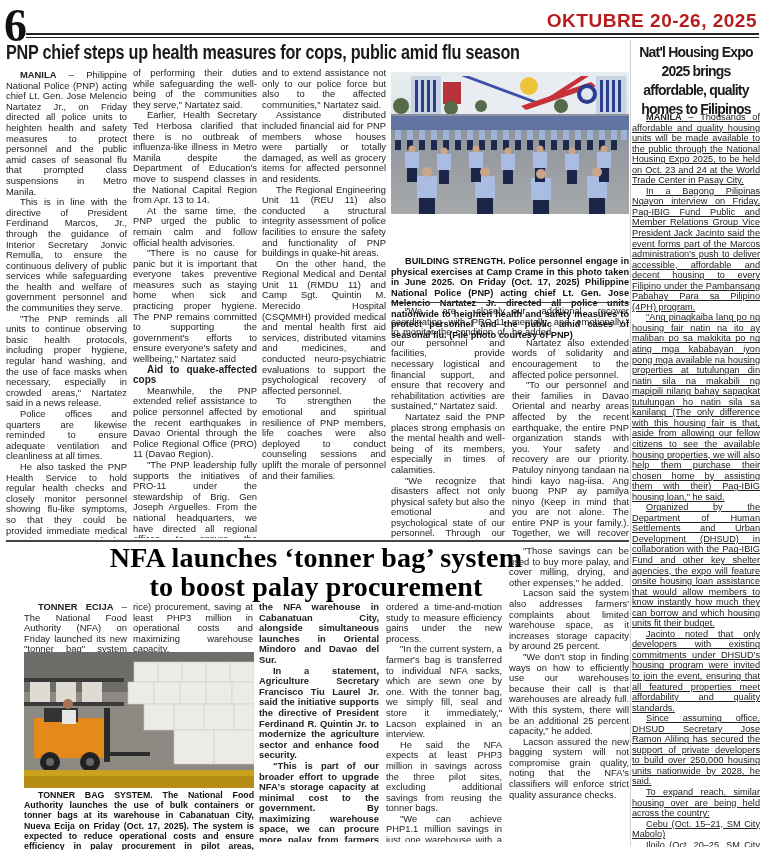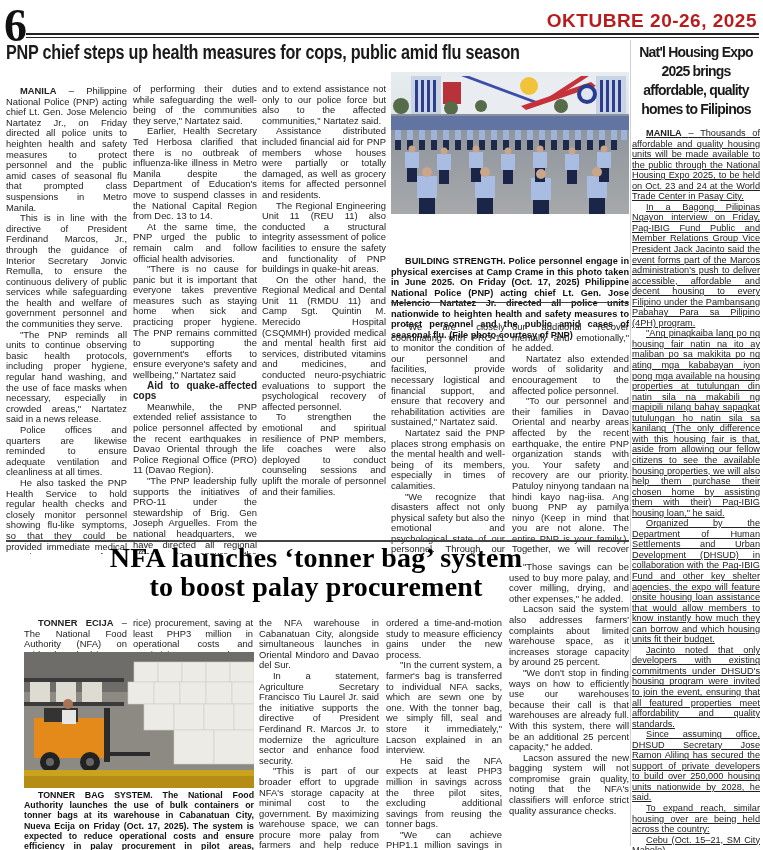--- a/index.html
+++ b/index.html
@@ -7,21 +7,21 @@
   body { position: relative; font-family: "Liberation Sans", sans-serif; color: #1a1a1a; }
 
   .page-num { position: absolute; left: 4px; top: 6px; font-family: "Liberation Serif", serif; font-weight: bold; font-size: 46px; line-height: 40px; color: #111; }
   .date-line { position: absolute; right: 6px; top: 10px; font-family: "Liberation Sans", sans-serif; font-weight: bold; font-size: 19px; letter-spacing: 0.5px; color: #b91c1c; }
   .rule1 { position: absolute; left: 26px; right: 4px; top: 33px; height: 2px; background: #222; }
   .rule2 { position: absolute; left: 26px; right: 4px; top: 37px; height: 1px; background: #222; }
 
   .headline1 { position: absolute; left: 6px; top: 40px; width: 620px; font-family: "Liberation Sans", sans-serif; font-weight: bold; font-size: 19.5px; line-height: 24px; color: #1a1a1a; transform: scaleX(0.83); transform-origin: left top; white-space: nowrap; letter-spacing: -0.3px; }
   .housing-title { position: absolute; left: 632px; top: 43px; width: 128px; text-align: center; font-family: "Liberation Sans", sans-serif; font-weight: bold; font-size: 14px; line-height: 19px; color: #1a1a1a; letter-spacing: -0.8px; }
 
-  .col { position: absolute; font-size: 9.4px; line-height: 10.6px; text-align: justify; hyphens: manual; color: #222; margin-top: 16px; }
+  .col { position: absolute; font-size: 9.4px; line-height: 10.6px; text-align: justify; hyphens: manual; color: #222; }
   .col p { text-indent: 14px; }
   .col p.lead-p span.dateline { font-weight: bold; }
   .col p.subhead { text-indent: 14px; font-weight: bold; font-size: 10px; }
 
   .c1 { left: 6px; top: 70px; width: 121px; height: 468px; overflow: hidden; }
   .c2 { left: 133px; top: 68px; width: 124px; height: 470px; overflow: hidden; }
   .c3 { left: 262px; top: 68px; width: 124px; height: 470px; overflow: hidden; }
 
   .photo1 { position: absolute; left: 391px; top: 72px; width: 238px; height: 142px; overflow: hidden; background: #7c8a94; }
   .caption1 { position: absolute; left: 391px; top: 219px; width: 238px; font-size: 9.2px; line-height: 10.5px; font-weight: bold; text-align: justify; color: #111; margin-top: 37px; }
@@ -32,21 +32,21 @@
   .c5 { left: 512px; top: 306px; width: 117px; height: 232px; overflow: hidden; }
 
   .c6 { left: 632px; top: 112px; width: 128px; height: 735px; overflow: hidden; font-size: 9.2px; line-height: 10.55px; text-decoration: underline; }
 
   .mid-rule { position: absolute; left: 6px; top: 540px; width: 623px; height: 2px; background: #444; }
 
   .headline2 { position: absolute; left: 6px; top: 543px; width: 620px; text-align: center; font-family: Liberation Serif, serif; font-weight: bold; font-size: 28px; line-height: 29px; color: #000000; letter-spacing: 0.2px; }
 
   .c7 { left: 24px; top: 602px; width: 103px; height: 58px; overflow: hidden; }
   .c8 { left: 133px; top: 602px; width: 120px; height: 60px; overflow: hidden; }
-  .c9 { left: 259px; top: 602px; width: 120px; height: 240px; overflow: hidden; }
+  .c9 { left: 259px; top: 602px; width: 120px; height: 240px; overflow: hidden; font-weight: bold; }
   .c10 { left: 386px; top: 602px; width: 116px; height: 240px; overflow: hidden; }
   .c11 { left: 509px; top: 540px; width: 120px; height: 305px; overflow: hidden; }
 
   .photo2 { position: absolute; left: 24px; top: 652px; width: 230px; height: 136px; overflow: hidden; background: #c9c6bd; }
   .caption2 { position: absolute; left: 24px; top: 790px; width: 230px; font-size: 8.8px; line-height: 10.2px; font-weight: bold; text-align: justify; color: #111; }
   .caption2 p { text-indent: 14px; }
 
   .col-divider { position: absolute; left: 630px; top: 40px; width: 1px; height: 806px; background: #d0d0d0; }
 </style>
 </head>
@@ -66,21 +66,21 @@
   <p class="lead-p"><span class="dateline">MANILA</span> <span>– Philippine National Police (PNP) acting chief Lt. Gen. Jose Melencio Nartatez Jr., on Friday directed all police units to heighten health and safety measures to protect personnel and the public amid cases of seasonal flu that prompted class suspensions in Metro Manila.</span></p>
   <p>This is in line with the directive of President Ferdinand Marcos, Jr., through the guidance of Interior Secretary Jonvic Remulla, to ensure the continuous delivery of public services while safeguarding the health and welfare of government personnel and the communities they serve.</p>
   <p>"The PNP reminds all units to continue observing basic health protocols, including proper hygiene, regular hand washing, and the use of face masks when necessary, especially in crowded areas," Nartatez said in a news release.</p>
   <p>Police offices and quarters are likewise reminded to ensure adequate ventilation and cleanliness at all times.</p>
   <p>He also tasked the PNP Health Service to hold regular health checks and closely monitor personnel showing flu-like symptoms, so that they could be provided immediate medical attention to prevent further spread of virus within the ranks.</p>
 
 </div>
 
 <div class="col c2">
   <p style="text-indent:0">of performing their duties while safeguarding the well-being of the communities they serve," Nartatez said.</p>
-  <p>Earlier, Health Secretary Ted Herbosa clarified that there is no outbreak of influenza-like illness in Metro Manila despite the Department of Education's move to suspend classes in the National Capital Region from Dec. 13 to 14.</p>
+  <p>Earlier, Health Secretary Ted Herbosa clarified that there is no outbreak of influenza-like illness in Metro Manila despite the Department of Education's move to suspend classes in the National Capital Region from Apr. 13 to 14.</p>
   <p>At the same time, the PNP urged the public to remain calm and follow official health advisories.</p>
   <p>"There is no cause for panic but it is important that everyone takes preventive measures such as staying home when sick and practicing proper hygiene. The PNP remains committed to supporting the government's efforts to ensure everyone's safety and wellbeing," Nartatez said</p>
   <p class="subhead">Aid to quake-affected cops</p>
   <p>Meanwhile, the PNP extended relief assistance to police personnel affected by the recent earthquakes in Davao Oriental through the Police Regional Office (PRO) 11 (Davao Region).</p>
   <p>"The PNP leadership fully supports the initiatives of PRO-11 under the stewardship of Brig. Gen Joseph Arguelles. From the national headquarters, we have directed all regional offices to ensure the immediate welfare of our personnel</p>
 </div>
 
 <div class="col c3">
   <p style="text-indent:0">and to extend assistance not only to our police force but also to the affected communities," Nartatez said.</p>
   <p>Assistance distributed included financial aid for PNP members whose houses were partially or totally damaged, as well as grocery items for affected personnel and residents.</p>
@@ -311,21 +311,21 @@
     <rect x="0" y="118" width="230" height="18" fill="#c9a21e"></rect>
     <rect x="0" y="124" width="230" height="12" fill="#b58d14"></rect>
   </svg>
 </div>
 <div class="caption2">
   <p>TONNER BAG SYSTEM. The National Food Authority launches the use of bulk containers or tonner bags at its warehouse in Cabanatuan City, Nueva Ecija on Friday (Oct. 17, 2025). The system is expected to reduce operational costs and ensure efficiency in palay procurement in pilot areas, including Oriental Mindoro and Davao del Sur. (PNA photo by Ben Briones)</p>
 </div>
 
 <div class="col c9">
   <p style="text-indent:0">the NFA warehouse in Cabanatuan City, alongside simultaneous launches in Oriental Mindoro and Davao del Sur.</p>
-  <p>In a statement, Agriculture Secretary Francisco Tiu Laurel Jr. said the initiative supports the directive of President Ferdinand R. Marcos Jr. to modernize the agriculture sector and enhance food security.</p>
+  <p>In a statement, Agriculture Secretary Francisco Tiu Laurel Jr. said the initiative supports the directive of President Ferdinand R. Quintin Jr. to modernize the agriculture sector and enhance food security.</p>
   <p>"This is part of our broader effort to upgrade NFA's storage capacity at minimal cost to the government. By maximizing warehouse space, we can procure more palay from farmers and help reduce post-harvest losses," Laurel said.</p>
 
 </div>
 
 <div class="col c10">
   <p style="text-indent:0">ordered a time-and-motion study to measure efficiency gains under the new process.</p>
   <p>"In the current system, a farmer's bag is transferred to individual NFA sacks, which are sewn one by one. With the tonner bag, we simply fill, seal and store it immediately," Lacson explained in an interview.</p>
   <p>He said the NFA expects at least PHP3 million in savings across the three pilot sites, excluding additional savings from reusing the tonner bags.</p>
   <p>"We can achieve PHP1.1 million savings in just one warehouse with a 60,000-bag capacity," Lacson said.</p>
 

